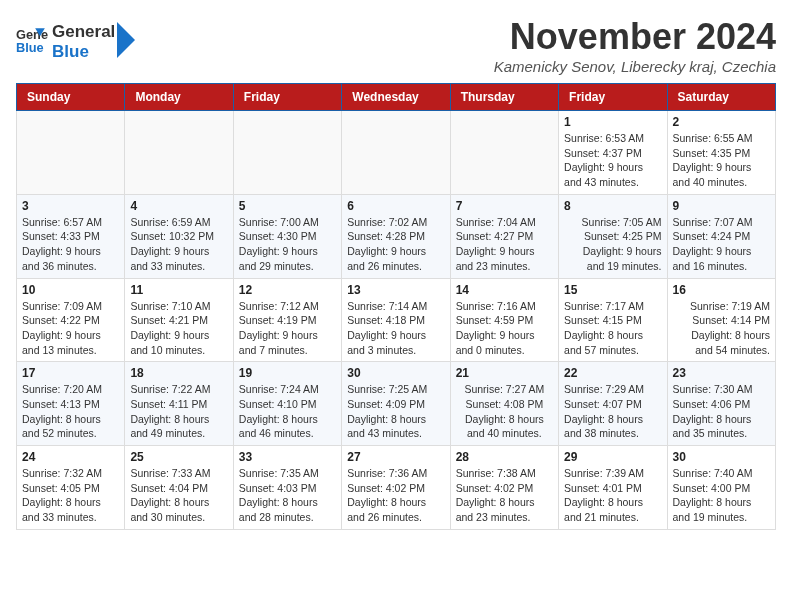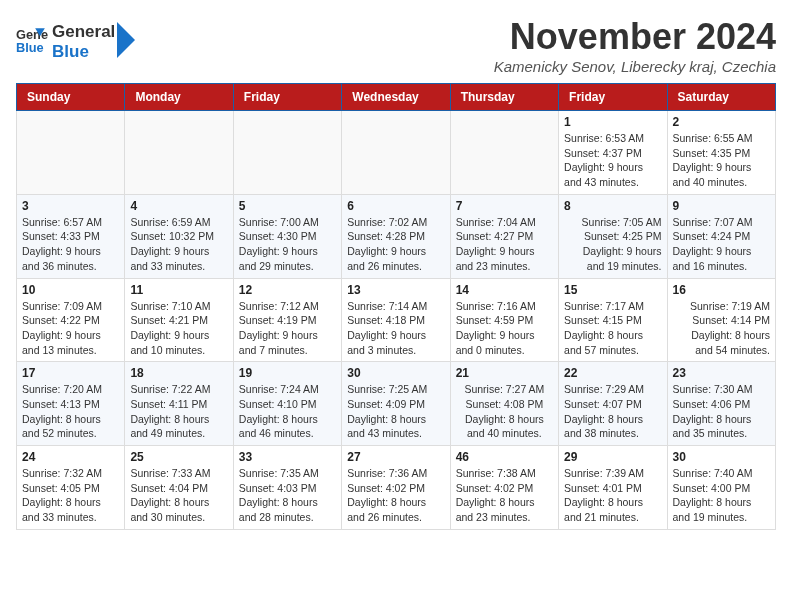--- a/index.html
+++ b/index.html
@@ -315,21 +315,21 @@
 and 28 minutes.</div>
         </td>
         <td>
           <span class="day-number">27</span>
           <div class="day-info" style="white-space: pre-line;">Sunrise: 7:36 AM
 Sunset: 4:02 PM
 Daylight: 8 hours
 and 26 minutes.</div>
         </td>
         <td>
-          <span class="day-number">46</span>
+          <span class="day-number">28</span>
           <div class="day-info" style="white-space: pre-line;">Sunrise: 7:38 AM
 Sunset: 4:02 PM
 Daylight: 8 hours
 and 23 minutes.</div>
         </td>
         <td>
           <span class="day-number">29</span>
           <div class="day-info" style="white-space: pre-line;">Sunrise: 7:39 AM
 Sunset: 4:01 PM
 Daylight: 8 hours

